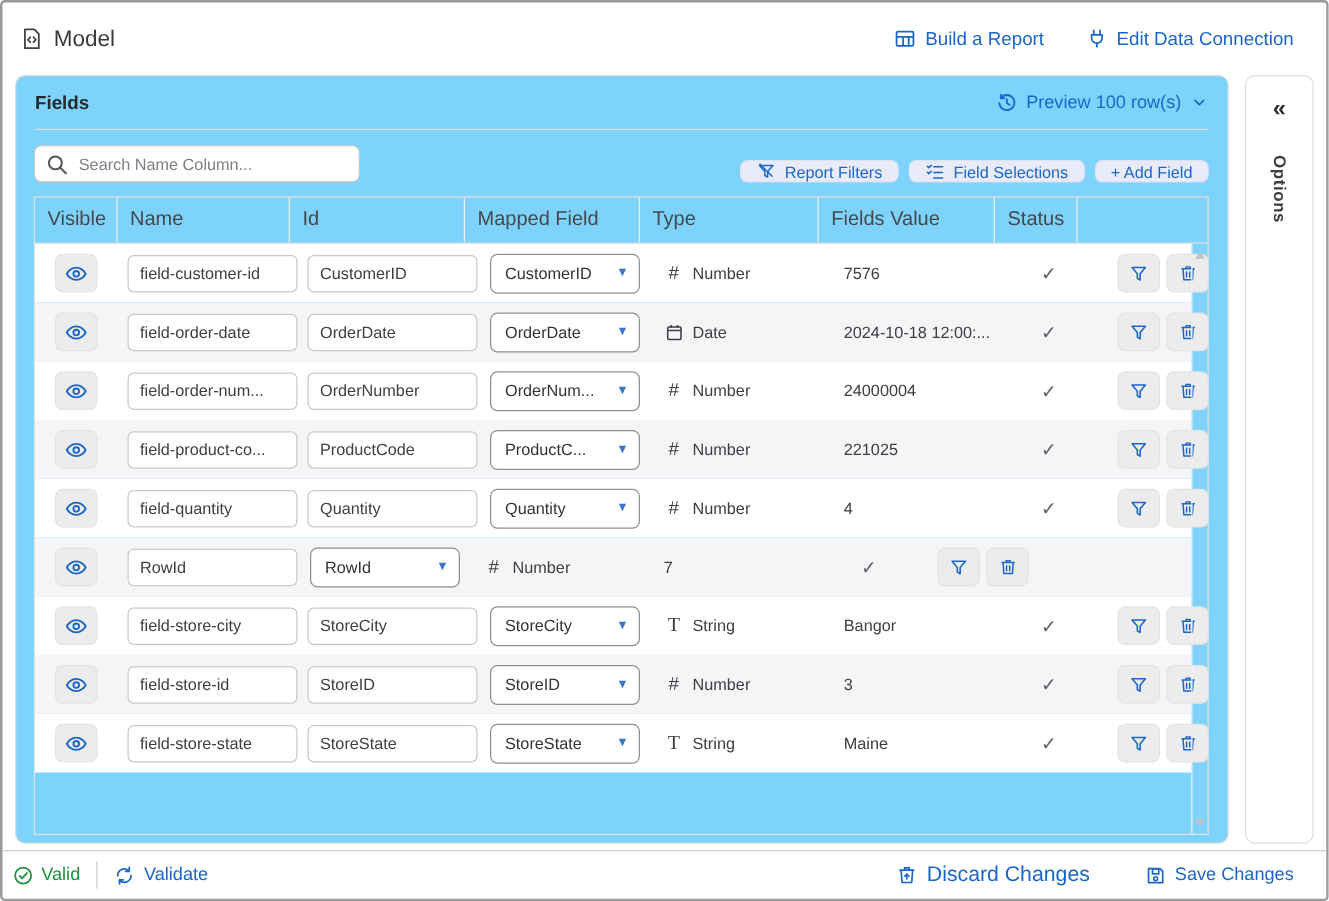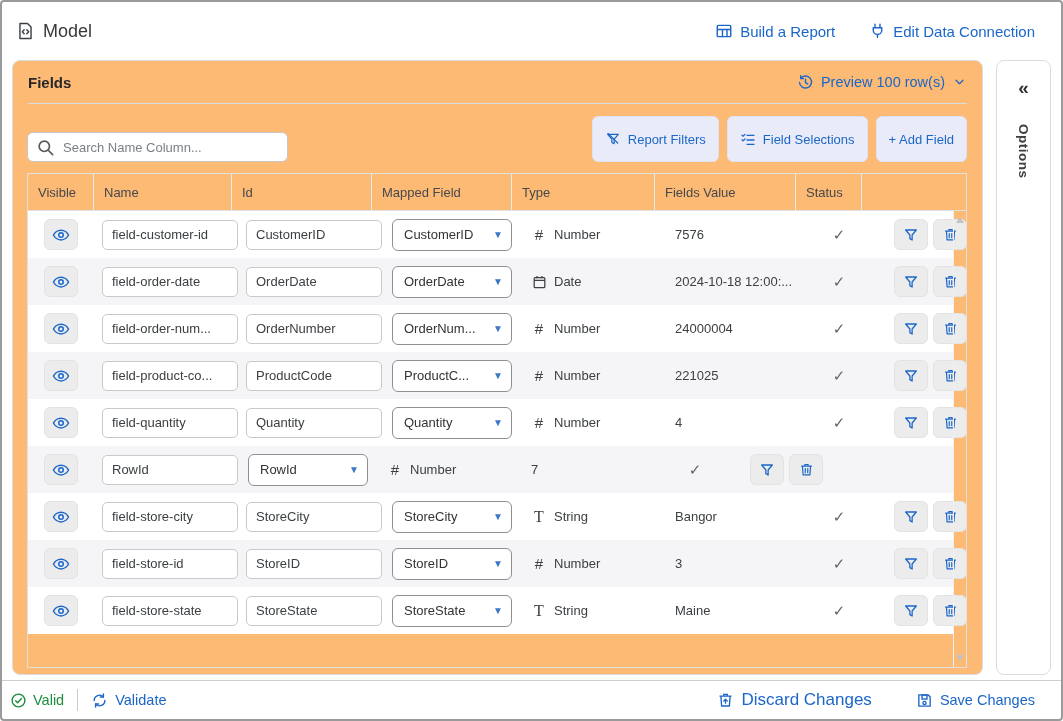--- a/index.html
+++ b/index.html
@@ -9,34 +9,34 @@
     width:1063px; height:721px; border:2px solid #9a9a9a; border-radius:4px;
     background:#fff; display:flex; flex-direction:column; overflow:hidden; position:relative;
   }
   
   .app-header { height:58px; flex:0 0 auto; display:flex; align-items:center; justify-content:space-between; padding:0 26px 0 14px; }
   .app-title { display:flex; align-items:center; gap:8px; font-size:18px; color:#37393c; }
   .hdr-links { display:flex; align-items:center; gap:34px; }
   .link-btn { display:flex; align-items:center; gap:7px; color:#1b66c9; font-size:15px; cursor:pointer; background:none; border:none; font-family:inherit; }
   
   .main { flex:1 1 auto; display:flex; padding:0 10px; gap:13px; min-height:0; }
-  .panel { flex:1 1 auto; border:1px solid #dcdcdc; border-radius:8px; display:flex; flex-direction:column; min-width:0; background:#fdba74; }
+  .panel { flex:1 1 auto; border:1px solid #dcdcdc; border-radius:8px; display:flex; flex-direction:column; min-width:0; background:#7dd3fc; }
   .panel-header { margin:0 15px; height:43px; flex:0 0 auto; display:flex; align-items:center; justify-content:space-between; border-bottom:1px solid #d9dce1; }
   .panel-title { font-size:15px; font-weight:700; color:#26282b; }
   .preview-link { display:flex; align-items:center; gap:7px; color:#1b66c9; font-size:14.5px; cursor:pointer; background:none; border:none; font-family:inherit; }
   .toolbar { flex:0 0 auto; display:flex; align-items:flex-end; justify-content:space-between; padding:12px 15px 11px 14px; }
   .search-box { width:261px; height:30px; border:1px solid #c6c6c6; border-radius:6px; display:flex; align-items:center; padding:0 8px; gap:8px; background:#fff; }
   .search-box input { border:none; outline:none; flex:1; font-size:13px; font-family:inherit; color:#3c4043; background:transparent; }
   .search-box input::placeholder { color:#7b7f85; }
   .toolbar-btns { display:flex; gap:8px; }
-  .soft-btn { height:46px; background:#e9ecf8; border:1px solid #dde2f4; border-radius:6px; color:#1b66c9; font-size:13px; font-family:inherit; display:flex; align-items:center; gap:7px; padding:0 12px; cursor:pointer; }
+  .soft-btn { height:18px; background:#e9ecf8; border:1px solid #dde2f4; border-radius:6px; color:#1b66c9; font-size:13px; font-family:inherit; display:flex; align-items:center; gap:7px; padding:0 12px; cursor:pointer; }
   
   .table-wrap { margin:0 15px 6px 14px; flex:1 1 auto; border:1px solid #e0e0e0; display:flex; flex-direction:column; min-height:0; }
   .thead { flex:0 0 auto; display:flex; height:37px; align-items:center; border-bottom:1px solid #e0e0e0; }
-  .thead .hcell { font-size:13px; color:#45484c; padding-left:10px; height:100%; display:flex; align-items:center; border-right:1px solid #ececec; }
+  .thead .hcell { font-size:16px; color:#45484c; padding-left:10px; height:100%; display:flex; align-items:center; border-right:1px solid #ececec; }
   .thead .hcell:last-child { border-right:none; }
   .tbody-area { flex:1 1 auto; display:flex; min-height:0; }
   .rows { flex:1 1 auto; min-width:0; }
   .trow { display:flex; align-items:center; height:47px; background:#fff; }
   .trow.stripe { background:#f5f5f7; }
   .c-visible { flex:0 0 66px; display:flex; justify-content:center; }
   .c-id { flex:0 0 140px; padding-left:8px; }
   .c-name { flex:0 0 138px; padding-left:8px; }
   .c-mapped { flex:0 0 140px; padding-left:10px; }
   .c-type { flex:0 0 143px; padding-left:10px; display:flex; align-items:center; gap:8px; }

